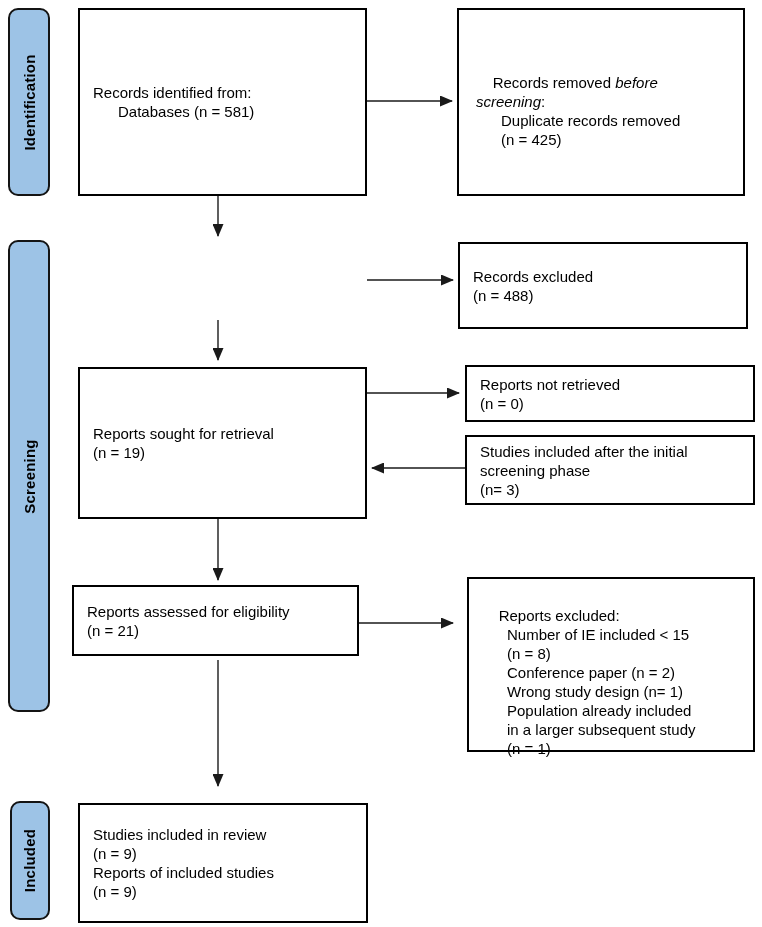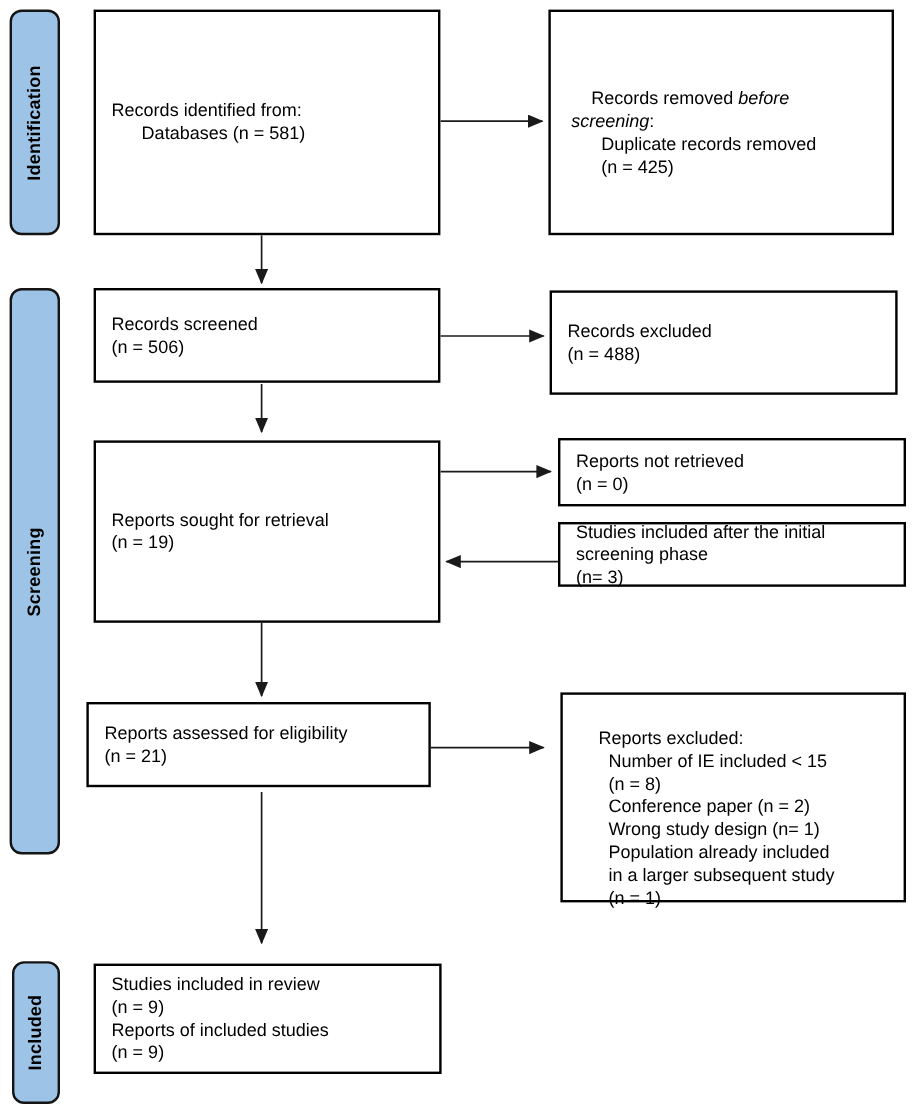--- a/index.html
+++ b/index.html
@@ -34,24 +34,24 @@
   .stage-identification { left:8px;  top:8px;   width:42px; height:188px; }
   .stage-screening      { left:8px;  top:240px; width:42px; height:472px; }
   .stage-included       { left:10px; top:801px; width:40px; height:119px; }
 
   .box-records-identified { left:78px;  top:8px;   width:289px; height:188px; }
   .box-records-removed    { left:457px; top:8px;   width:288px; height:188px;padding-left:17px; }
   .box-records-screened   { left:78px;  top:240px; width:289px; height:79px;  }
   .box-records-excluded   { left:458px; top:242px; width:290px; height:87px;  }
   .box-reports-sought     { left:78px;  top:367px; width:289px; height:152px; }
   .box-reports-not-retrieved   { left:465px; top:365px; width:290px; height:57px; }
-  .box-studies-included-initial{ left:465px; top:435px; width:290px; height:54px; }
+  .box-studies-included-initial{ left:465px; top:435px; width:290px; height:70px; }
   .box-reports-assessed   { left:72px;  top:585px; width:287px; height:71px;  }
   .box-reports-excluded   { left:467px; top:545px; width:288px; height:175px; }
-  .box-studies-included-review { left:78px; top:803px; width:290px; height:92px; }
+  .box-studies-included-review { left:78px; top:803px; width:290px; height:120px; }
 </style>
 </head>
 <body>
 
 <div class="canvas">
 
   <svg class="arrows" width="762" height="927" viewBox="0 0 762 927">
     <defs>
       <marker id="ah" markerUnits="userSpaceOnUse" markerWidth="13" markerHeight="11" refX="12" refY="5.5" orient="auto">
         <path d="M0,0 L13,5.5 L0,11 Z" fill="#1a1a1a"></path>
@@ -83,24 +83,20 @@
       Databases (n = 581)</span>
   </div>
 
   <div class="box topalign box-records-removed">
     <span>Records removed </span><span class="em">before
 screening</span><span>:</span><span>
       Duplicate records removed
       (n = 425)</span>
   </div>
 
-  <div class="box box-records-screened">
-    <span>Records screened
-(n = 506)</span>
-  </div>
 
   <div class="box box-records-excluded">
     <span>Records excluded
 (n = 488)</span>
   </div>
 
   <div class="box box-reports-sought">
     <span>Reports sought for retrieval
 (n = 19)</span>
   </div>

